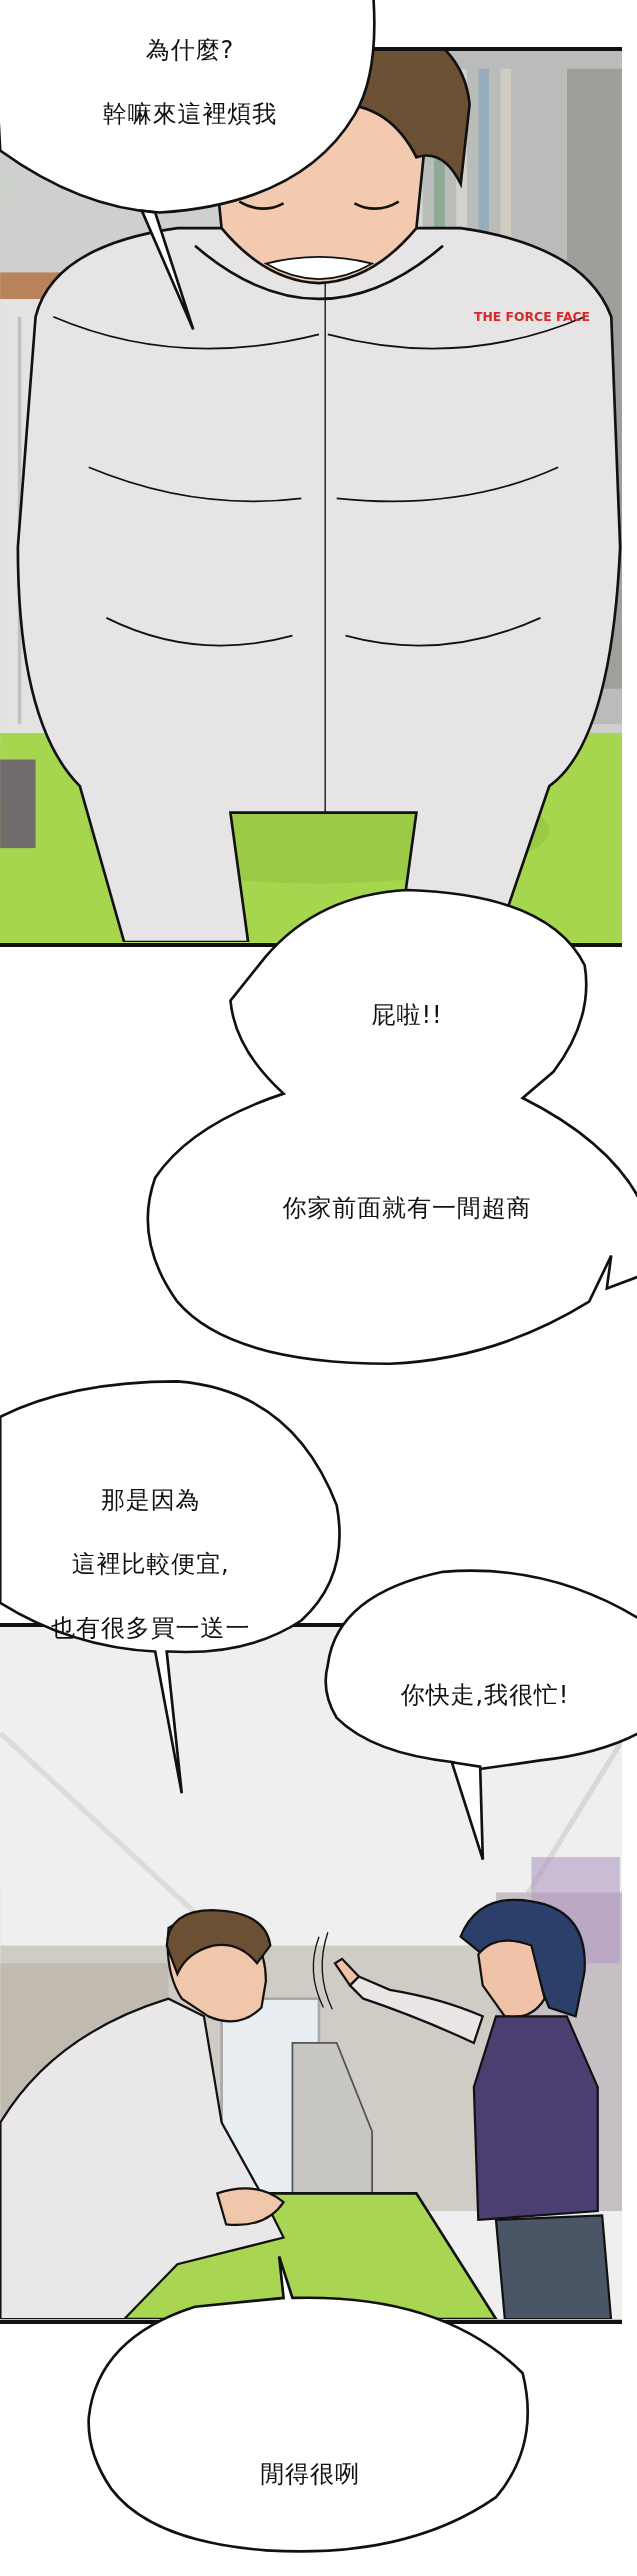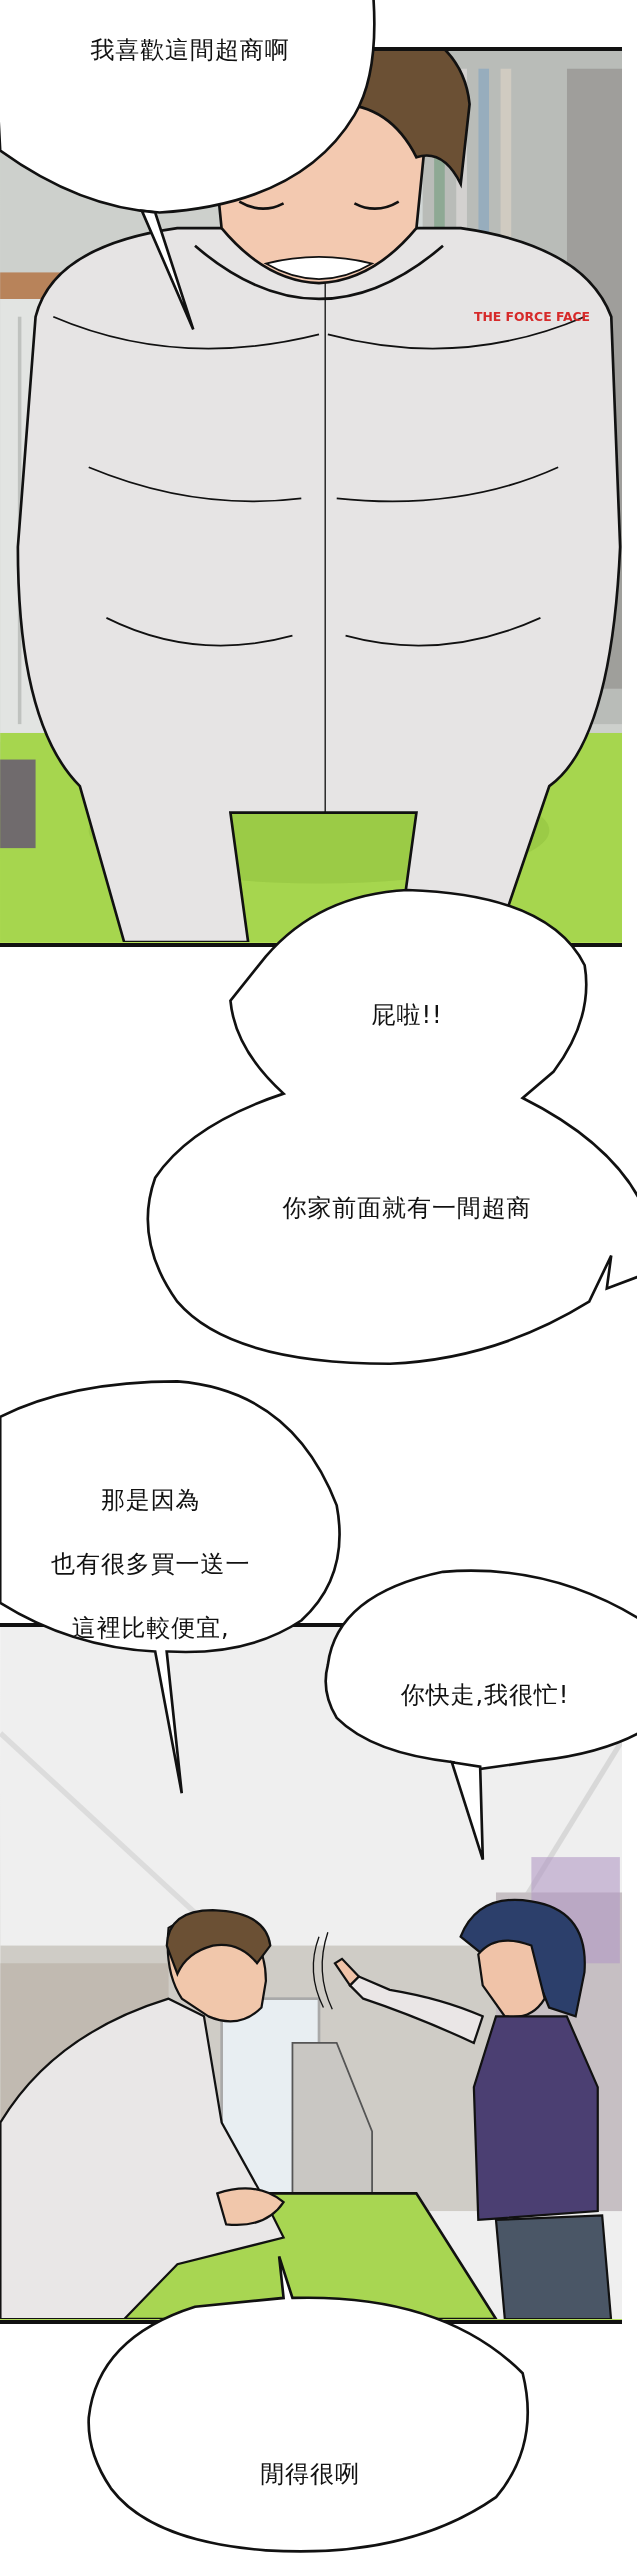--- a/index.html
+++ b/index.html
@@ -116,32 +116,33 @@
     <path d="M0,1600 Q80,1560 200,1560 Q330,1570 380,1700 Q395,1780 340,1830 Q280,1870 190,1865 L188,1865 L205,2025 L175,1865 Q80,1860 0,1810 Z"></path>
 
     <path d="M370,1880 Q380,1800 500,1775 Q620,1765 725,1830 L725,1955 Q680,1980 610,1988 L540,1998 L525,2030 L512,1990 Q420,1980 380,1940 Q362,1910 370,1880 Z"></path>
     <path d="M510,1990 L542,1995 L545,2100 Z"></path>
 
     <path d="M100,2730 Q110,2640 220,2605 L320,2595 L315,2548 L330,2595 Q500,2590 590,2680 Q610,2760 560,2820 Q460,2890 300,2880 Q170,2870 125,2810 Q98,2770 100,2730 Z"></path>
   </g>
 </svg>
 
 <div class="bubble-text" style="left:44px;top:1.8px;width:292px;">
-  <div>我喜歡這間超商啊</div>
+  <div>為什麼?</div>
+  <div>幹嘛來這裡煩我</div>
 </div>
 <div class="bubble-text" style="left:292px;top:967px;width:230px;text-align:center;">
   <div>屁啦!!</div>
 </div>
 <div class="bubble-text" style="left:230px;top:1160px;width:354px;font-family:Liberation Serif, serif;">
   <div>你家前面就有一間超商</div>
 </div>
 <div class="bubble-text" style="left:17.7px;top:1452px;width:266px;">
   <div>那是因為</div>
+  <div>這裡比較便宜,</div>
   <div>也有很多買一送一</div>
-  <div>這裡比較便宜,</div>
 </div>
 <div class="bubble-text" style="left:370px;top:1647px;width:230px;">
   <div>你快走,我很忙!</div>
 </div>
 <div class="bubble-text" style="left:195px;top:2426px;width:230px;">
   <div>閒得很咧</div>
 </div>
 
 
 </body></html>

